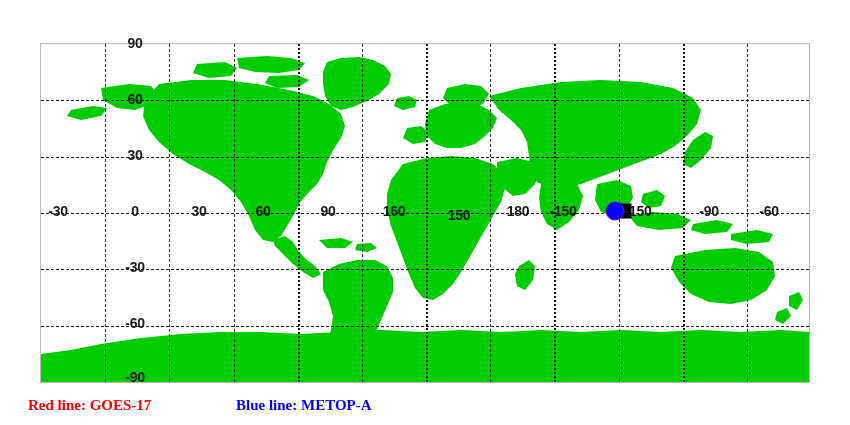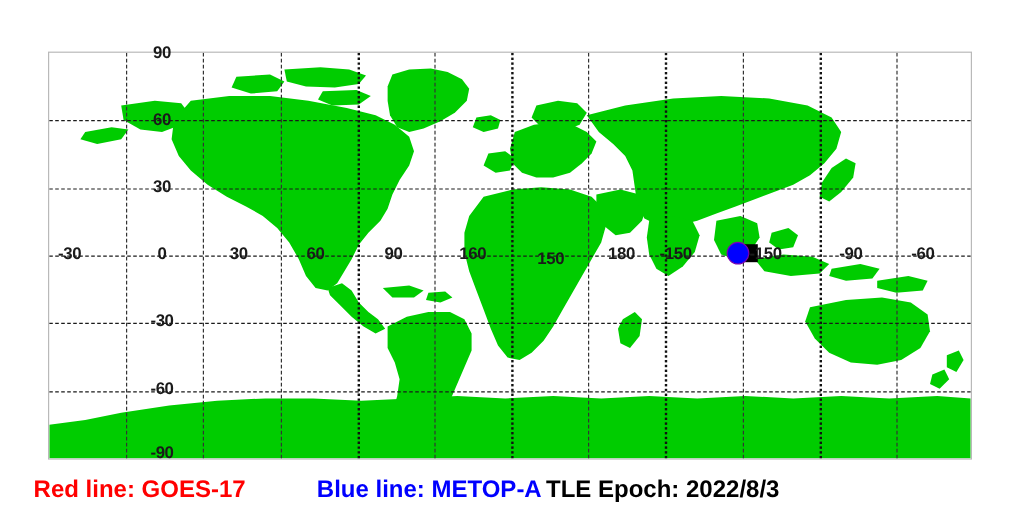--- a/index.html
+++ b/index.html
@@ -27,24 +27,24 @@
               letter-spacing:-0.3px;}
   .lat-label{}
   .lon-label{}
 
   
   .sat-dot{position:absolute;border-radius:50%;transform:translate(-50%,-50%);}
   .sat-square{position:absolute;transform:translate(-50%,-50%);}
 
   
   #footer{position:absolute;left:0;top:392px;width:850px;height:33px;}
-  .legend-item{position:absolute;font-family:Liberation Sans, sans-serif;
-               font-size:20px;font-weight:bold;white-space:nowrap;top:5px;}
+  .legend-item{position:absolute;font-family:Liberation Serif, serif;
+               font-size:15px;font-weight:bold;white-space:nowrap;top:5px;}
   #legend-red{left:28px;color:#ff0000;}
-  #legend-blue{left:264px;color:#0000ff;}
+  #legend-blue{left:236px;color:#0000ff;}
   #legend-epoch{left:455px;color:#000000;}
 </style>
 </head>
 <body>
 
 <div id="page">
 
   <div id="map-panel">
     <div id="map-clip">
 
@@ -143,16 +143,15 @@
     <div class="axis-label lat-label" style="left:94px;top:55px;">60</div>
     <div class="axis-label lat-label" style="left:94px;top:111px;">30</div>
     <div class="axis-label lat-label" style="left:94px;top:223px;">-30</div>
     <div class="axis-label lat-label" style="left:94px;top:279px;">-60</div>
     <div class="axis-label lat-label" style="left:94px;top:333px;">-90</div>
   </div>
 
   <div id="footer">
     <div class="legend-item" id="legend-red">Red line: GOES-17</div>
     <div class="legend-item" id="legend-blue">Blue line: METOP-A</div>
-    <div class="legend-item" id="legend-epoch">TLE Epoch: 2022/8/3</div>
   </div>
 
 </div>
 
 </body></html>

